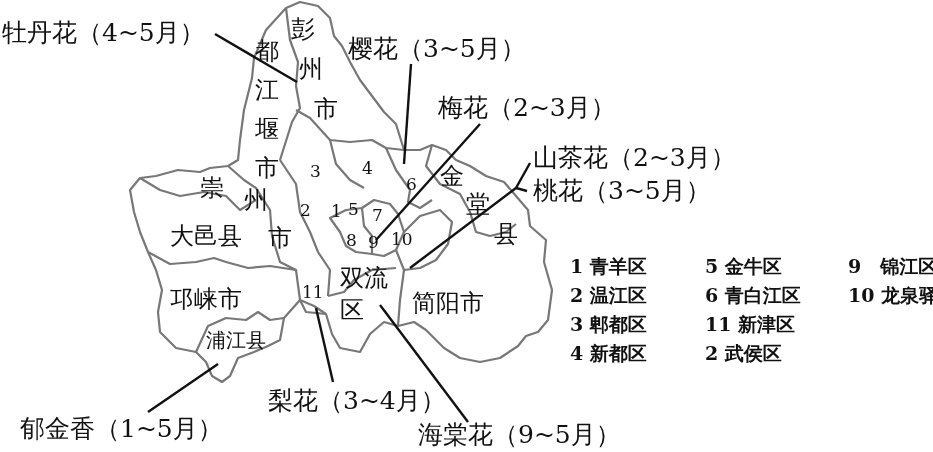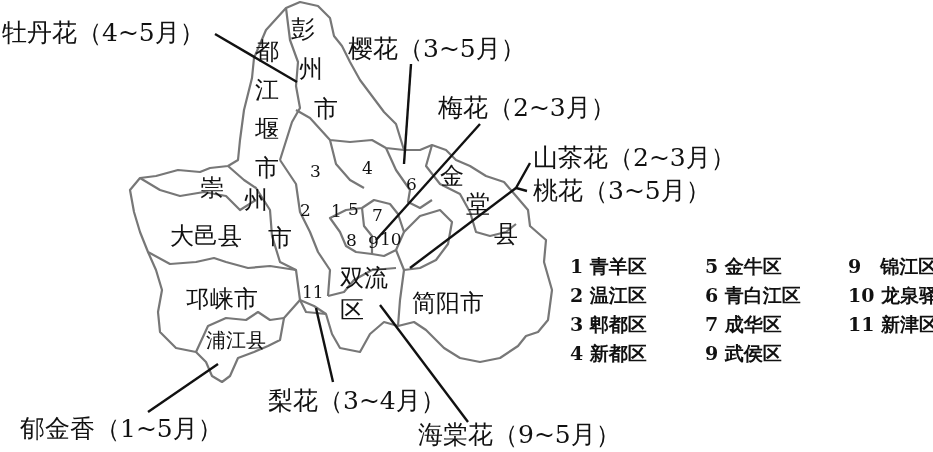--- a/index.html
+++ b/index.html
@@ -72,54 +72,53 @@
 <div class="lbl flower" style="left:418px;top:422px">海棠花（9~5月）</div>
 
 <div class="lbl vert" style="left:289px;top:10px;width:28px">彭</div>
 <div class="lbl vert" style="left:297px;top:50px;width:28px">州</div>
 <div class="lbl vert" style="left:312px;top:90px;width:28px">市</div>
 <div class="lbl vert" style="left:254px;top:32px">都<br>江<br>堰<br>市</div>
 <div class="lbl district" style="left:200px;top:176px">崇</div>
 <div class="lbl district" style="left:244px;top:188px">州</div>
 <div class="lbl district" style="left:268px;top:226px">市</div>
 <div class="lbl district" style="left:170px;top:224px">大邑县</div>
-<div class="lbl district" style="left:186px;top:287px">邛崃市</div>
+<div class="lbl district" style="left:170px;top:287px">邛崃市</div>
 <div class="lbl small" style="left:206px;top:330px">浦江县</div>
 <div class="lbl district" style="left:340px;top:266px">双流</div>
 <div class="lbl district" style="left:340px;top:298px">区</div>
 <div class="lbl district" style="left:412px;top:291px">简阳市</div>
 <div class="lbl district" style="left:440px;top:164px">金</div>
 <div class="lbl district" style="left:466px;top:192px">堂</div>
 <div class="lbl district" style="left:494px;top:222px">县</div>
 
 <div class="lbl num" style="left:331px;top:203px">1</div>
 <div class="lbl num" style="left:300px;top:202px">2</div>
 <div class="lbl num" style="left:310px;top:163px">3</div>
 <div class="lbl num" style="left:362px;top:160px">4</div>
 <div class="lbl num" style="left:348px;top:201px">5</div>
 <div class="lbl num" style="left:406px;top:176px">6</div>
 <div class="lbl num" style="left:372px;top:207px">7</div>
 <div class="lbl num" style="left:346px;top:232px">8</div>
 <div class="lbl num" style="left:368px;top:234px">9</div>
-<div class="lbl num" style="left:380px;top:231px">10</div>
+<div class="lbl num" style="left:391px;top:231px">10</div>
 <div class="lbl num" style="left:302px;top:284px">11</div>
 
 <div class="legend">
   <div class="row">
     <span class="cell c1">1 青羊区</span>
     <span class="cell c2">5 金牛区</span>
     <span class="cell">9　锦江区</span>
   </div>
   <div class="row">
     <span class="cell c1">2 温江区</span>
     <span class="cell c2">6 青白江区</span>
     <span class="cell">10 龙泉驿区</span>
   </div>
   <div class="row">
     <span class="cell c1">3 郫都区</span>
-    <span class="cell c2">7 成华区</span>
     <span class="cell">11 新津区</span>
   </div>
   <div class="row">
     <span class="cell c1">4 新都区</span>
-    <span class="cell c2">9 武侯区</span>
+    <span class="cell c2">2 武侯区</span>
   </div>
 </div>
 
 </body></html>

